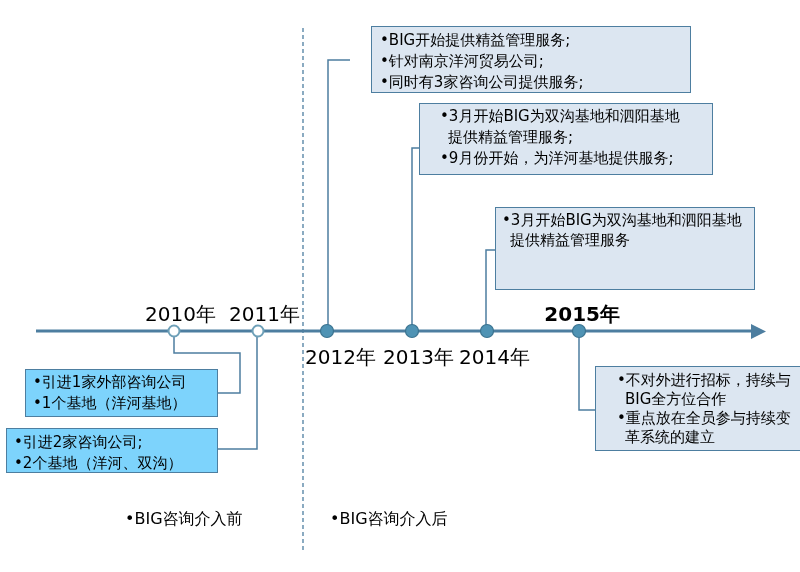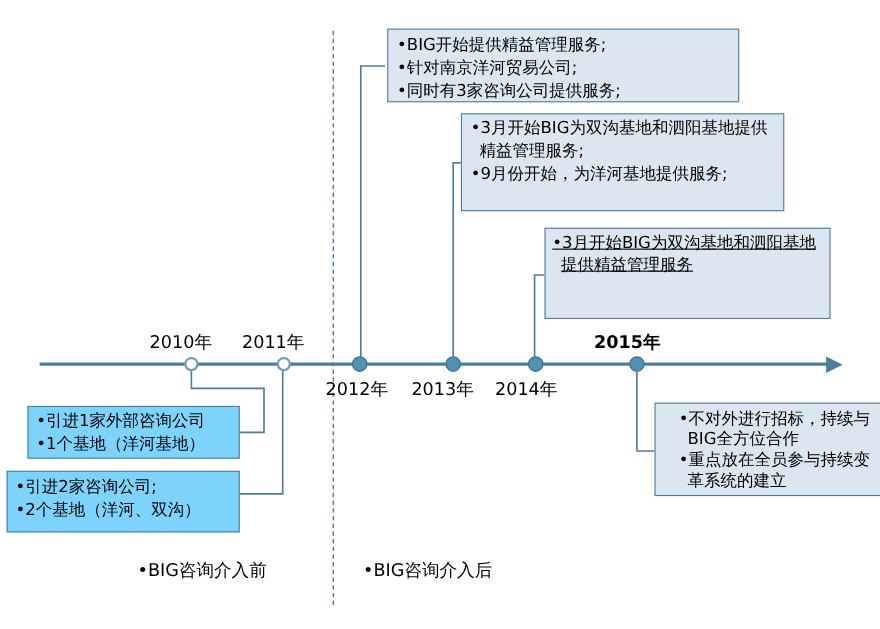--- a/index.html
+++ b/index.html
@@ -26,40 +26,40 @@
   .gfx { position: absolute; left: 0; top: 0; width: 800px; height: 572px; }
   .tl-main { stroke: var(--line); stroke-width: 3; }
   .tl-dashed { stroke: var(--line); stroke-width: 1.3; stroke-dasharray: 4 3; }
   .conn { fill: none; stroke: var(--line); stroke-width: 1.5; }
   .arrowhead { fill: var(--line); }
   .open-dot { fill: #ffffff; stroke: var(--open_marker_stroke); stroke-width: 2; }
   .fill-dot { fill: var(--marker_fill); stroke: var(--marker_stroke); stroke-width: 1.2; }
   .year {
     position: absolute;
     width: 80px;
-    text-align: left;
-    font-size: 16px;
+    text-align: right;
+    font-size: 20px;
     color: var(--text);
     white-space: nowrap;
   }
   .box {
     position: absolute;
     border: 1.4px solid var(--box_border);
     font-size: 15px;
     color: var(--text);
   }
   .box.blue { background: var(--box_fill); }
   .box.white { background: #7dd3fc; }
   .item { text-indent: -8px; padding-left: 8px; }
-  .b2012 { left: 352px; top: 26px;  width: 320px; height: 67px; padding: 3px 8px;  line-height: 21px; }
-  .b2013 { left: 419px; top: 103px; width: 294px; height: 89px; padding: 2px 8px;  line-height: 21px; }
-  .b2014 { left: 495px; top: 207px; width: 260px; height: 83px; padding: 2px 6px;  line-height: 20px; text-decoration: underline; }
+  .b2012 { left: 371px; top: 26px;  width: 320px; height: 67px; padding: 3px 8px;  line-height: 21px; }
+  .b2013 { left: 419px; top: 103px; width: 294px; height: 72px; padding: 2px 20px;  line-height: 21px; }
+  .b2014 { left: 495px; top: 207px; width: 260px; height: 83px; padding: 2px 6px;  line-height: 20px; }
   .b2015 { left: 595px; top: 366px; width: 231px; height: 85px; padding: 4px 21px;  line-height: 19px; }
   .bpre1 { left: 25px;  top: 369px; width: 193px; height: 48px; padding: 2px 7px;  line-height: 21px; }
-  .bpre2 { left: 6px;   top: 428px; width: 212px; height: 56px; padding: 3px 7px;  line-height: 21px; }
+  .bpre2 { left: 6px;   top: 428px; width: 212px; height: 45px; padding: 3px 7px;  line-height: 21px; }
   .footer-label {
     position: absolute;
     top: 509px;
     font-size: 16px;
     color: var(--text);
     white-space: nowrap;
   }
   .footer-before { left: 125px; }
   .footer-after  { left: 330px; }
 </style>

